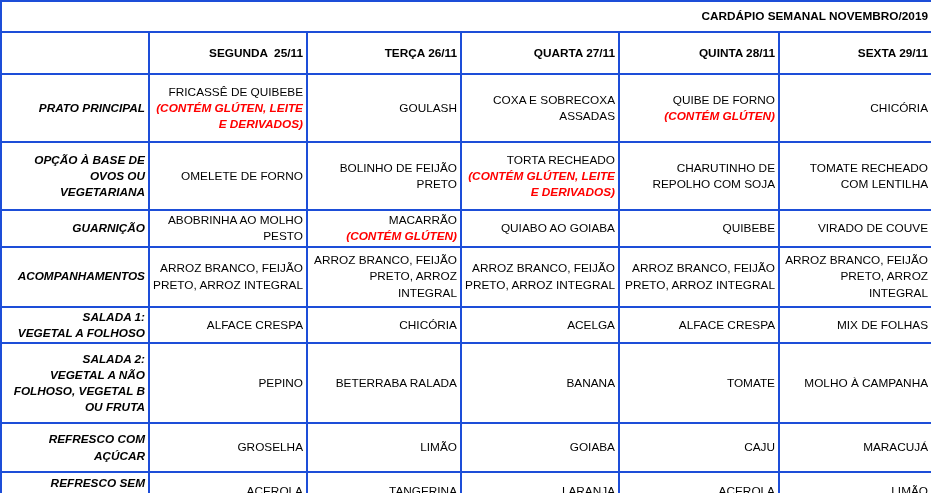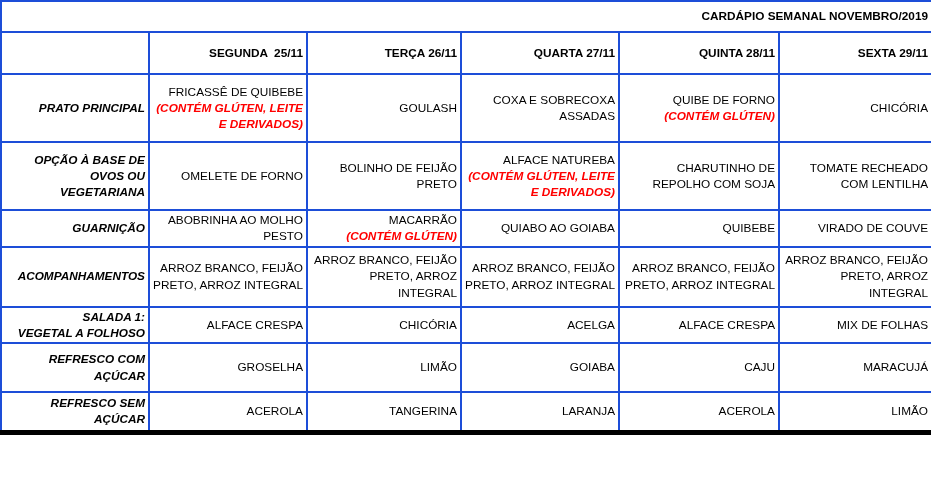--- a/index.html
+++ b/index.html
@@ -102,21 +102,21 @@
 VEGETARIANA</td>
     <td>
       <div>OMELETE DE FORNO</div>
       <div class="allergen"></div>
     </td>
     <td>
       <div>BOLINHO DE FEIJÃO PRETO</div>
       <div class="allergen"></div>
     </td>
     <td>
-      <div>ALFACE NATUREBA</div>
+      <div>TORTA RECHEADO</div>
       <div class="allergen">(CONTÉM GLÚTEN, LEITE E DERIVADOS)</div>
     </td>
     <td>
       <div>CHARUTINHO DE REPOLHO COM SOJA</div>
       <div class="allergen"></div>
     </td>
     <td>
       <div>TOMATE RECHEADO COM LENTILHA</div>
       <div class="allergen"></div>
     </td>
@@ -178,20 +178,41 @@
       <div>ACELGA</div>
     </td>
     <td>
       <div>ALFACE CRESPA</div>
     </td>
     <td>
       <div>MIX DE FOLHAS</div>
     </td>
   </tr>
 
+  <tr style="height:80px">
+    <td class="label-cell">SALADA 2:
+VEGETAL A NÃO
+FOLHOSO, VEGETAL B
+OU FRUTA</td>
+    <td>
+      <div>PEPINO</div>
+    </td>
+    <td>
+      <div>BETERRABA RALADA</div>
+    </td>
+    <td>
+      <div>BANANA</div>
+    </td>
+    <td>
+      <div>TOMATE</div>
+    </td>
+    <td>
+      <div>MOLHO À CAMPANHA</div>
+    </td>
+  </tr>
 
   <tr style="height:49px">
     <td class="label-cell">REFRESCO COM
 AÇÚCAR</td>
     <td>
       <div>GROSELHA</div>
     </td>
     <td>
       <div>LIMÃO</div>
     </td>

